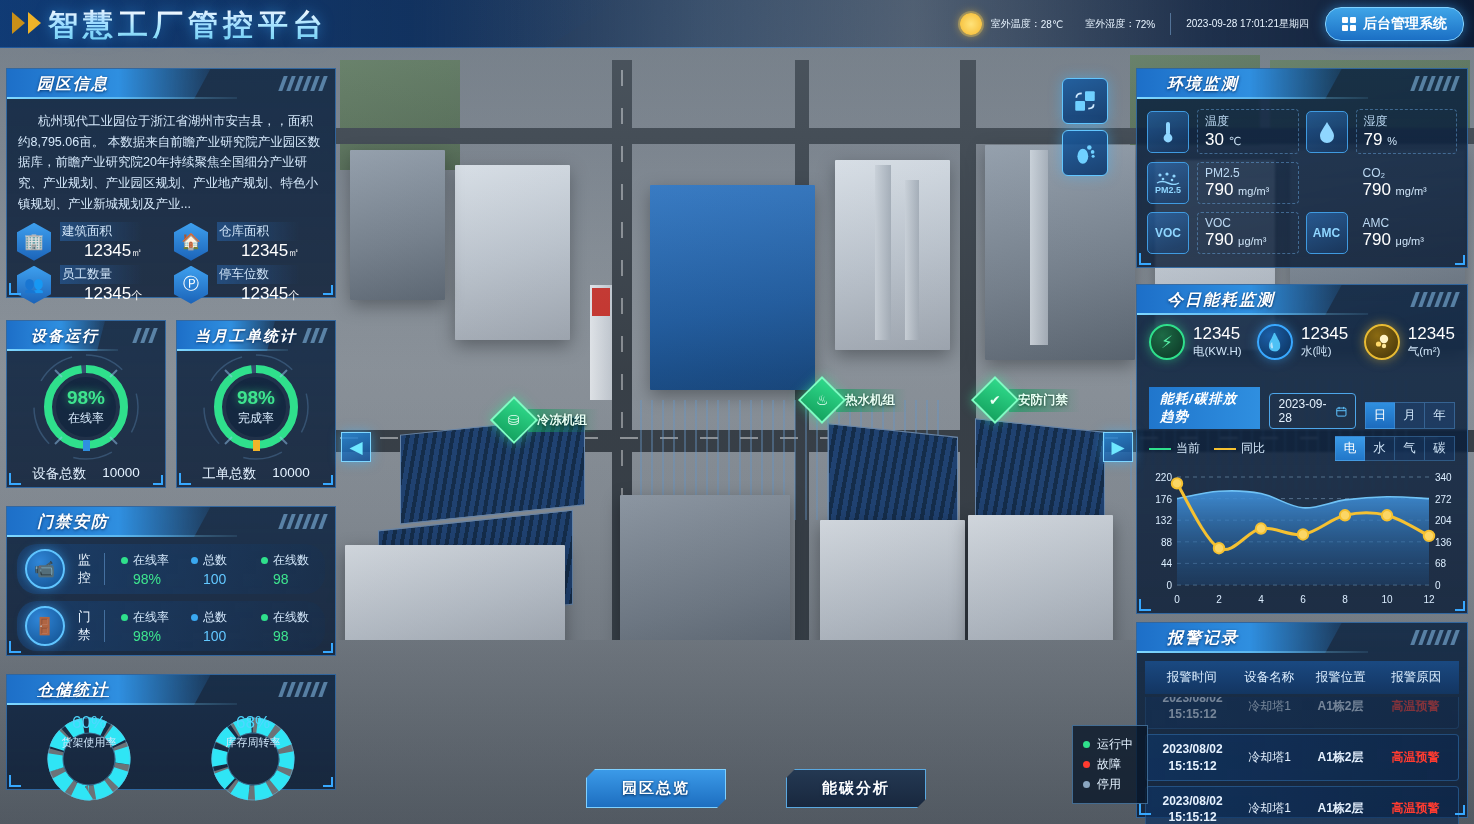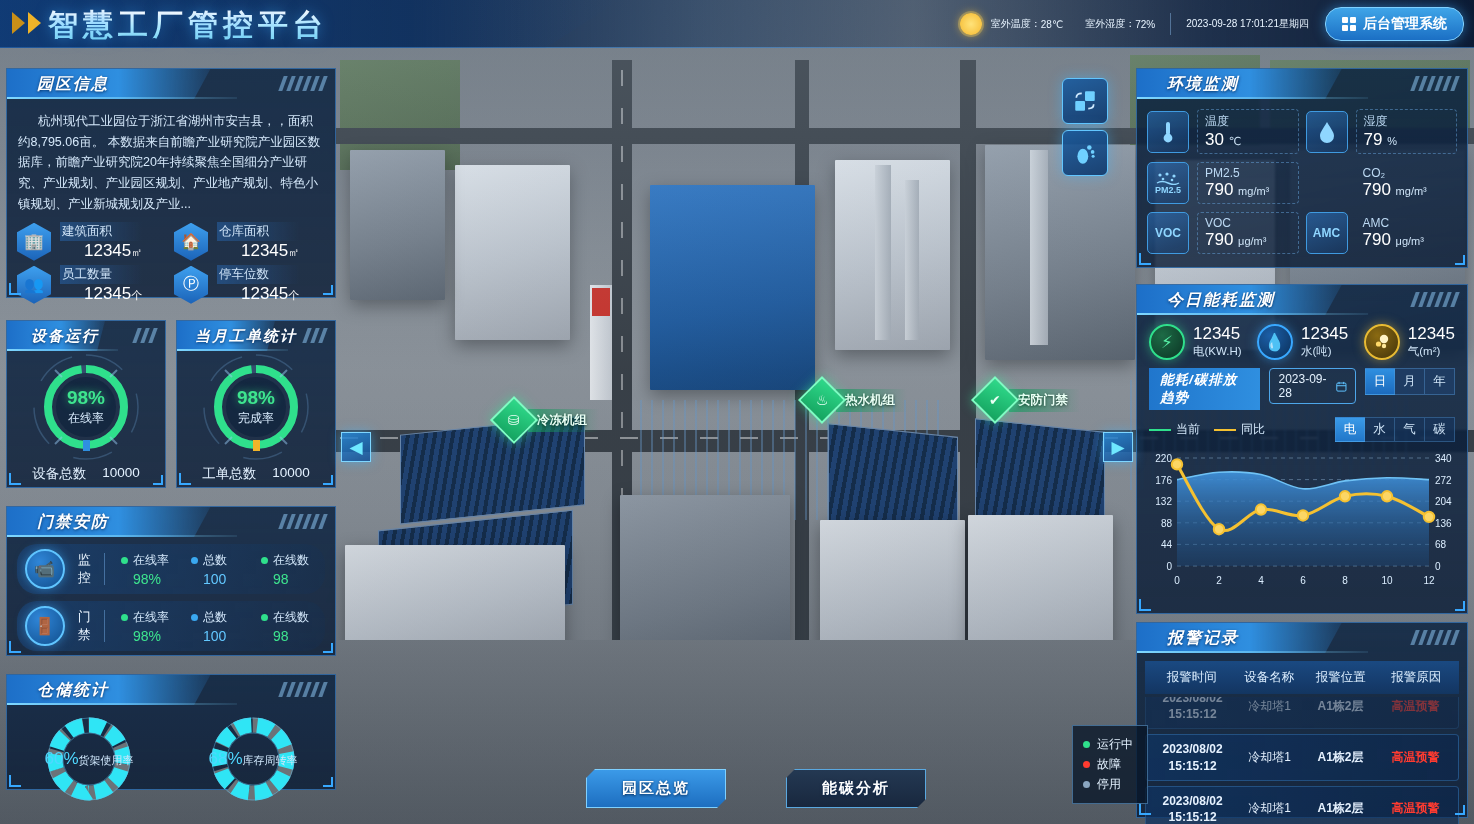--- a/index.html
+++ b/index.html
@@ -148,21 +148,21 @@
   .sec-name { width:42px; font-size:13px; color:#eaf5ff; text-align:center; }
   .sec-div { width:1px;height:32px;background:rgba(120,180,240,.45); }
   .sec-cells { display:flex; gap:14px; flex:1; padding-left:8px; }
   .sec-cell { min-width:56px; }
   .sec-k { font-size:12px; color:#d4e8fb; display:flex; align-items:center; gap:5px; }
   .dot { width:7px;height:7px;border-radius:50%; display:inline-block; }
   .sec-v { font-size:14px; margin-left:12px; margin-top:2px; }
 
   
   .seg-ring { position:relative; width:92px; height:92px; }
-  .seg-c { position:absolute; inset:0; display:flex;align-items:center;justify-content:center; }
+  .seg-c { position:absolute; inset:0; display:flex;flex-direction:column;align-items:center;}
   .seg-v { font-size:17px; color:#4fd8ff; }
   .seg-l { font-size:11px; color:#cfe6fa; margin-top:2px; }
 
   
   .env-grid { display:grid; grid-template-columns:1fr 1fr; gap:8px 7px; padding:10px; }
   .env-item { display:flex; align-items:center; gap:8px; }
   .env-ico { width:42px;height:42px;flex:none;border-radius:5px;
     background:linear-gradient(160deg,rgba(45,120,200,.55),rgba(20,60,110,.5));
     border:1px solid #3f9ae0; display:flex;align-items:center;justify-content:center;
     color:#8fd6ff; font-size:12px; font-weight:bold; }
@@ -174,21 +174,21 @@
 
   
   .en-row { display:flex; justify-content:space-between; padding:9px 12px 4px; }
   .en-item { display:flex; align-items:center; gap:8px; }
   .en-ico { width:36px;height:36px;border-radius:50%;flex:none; display:flex;align-items:center;justify-content:center; font-size:17px; }
   .en-e { background:radial-gradient(circle at 35% 30%,#1d6b46,#0c3525); border:2px solid #2fe08c; color:#58f2a8; box-shadow:0 0 11px rgba(50,230,140,.5); }
   .en-w { background:radial-gradient(circle at 35% 30%,#1b5fa8,#0b2f58); border:2px solid #39a8ff; color:#7fd0ff; box-shadow:0 0 11px rgba(60,170,255,.5); }
   .en-g { background:radial-gradient(circle at 35% 30%,#8a6a12,#43330a); border:2px solid #e8bb33; color:#ffd968; box-shadow:0 0 11px rgba(230,190,60,.5); }
   .en-n { font-size:17px; color:#fff; line-height:1.1; }
   .en-u { font-size:11.5px; color:#cfe4f7; }
-  .trend-row { display:flex; align-items:flex-start; gap:9px; padding:4px 12px 2px; }
+  .trend-row { display:flex; align-items:flex-end; gap:9px; padding:4px 12px 2px;margin-top:19px; }
   .trend-tag { font-size:13.5px; font-weight:bold; font-style:italic; color:#fff; padding:3px 11px;
     background:linear-gradient(90deg,#2076cc,#2f8fe0); letter-spacing:1px; }
   .date-pick { display:flex;align-items:center;gap:7px; border:1px solid #4da6ea; border-radius:4px;
     padding:3px 8px; font-size:12px; color:#e6f3ff; cursor:pointer; }
   .seg-tabs { display:flex; margin-left:auto; }
   .seg-tabs span { width:30px; text-align:center; font-size:12.5px; padding:4px 0; cursor:pointer;
     background:rgba(30,70,120,.5); border:1px solid rgba(90,160,220,.4); border-left:none; color:#cfe4f7; }
   .seg-tabs span:first-child { border-left:1px solid rgba(90,160,220,.4); }
   .seg-tabs span.on { background:linear-gradient(180deg,#2f8fe0,#1c6bbd); color:#fff; }
   .legend-row { display:flex; align-items:center; gap:14px; padding:5px 12px 0; }
@@ -571,21 +571,21 @@
             <i class="dot" style="background:#2fe08c"></i>
             <span>在线数</span>
           </div>
         <div class="sec-v" style="color:#3ee58f">98</div>
       </div>
     </div>
   </div>
   <div class="corner-br"></div>
 </div>
 
-<div class="panel" style="left:6px;top:674px;width:330px;height:116px;">
+<div class="panel" style="left:6px;top:674px;width:330px;height:116px;text-decoration:underline;">
   <div class="p-head">
     <div class="p-title">仓储统计</div>
     <div class="p-stripes">
         <b></b>
         <b></b>
         <b></b>
         <b></b>
         <b></b>
         <b></b>
       </div>

